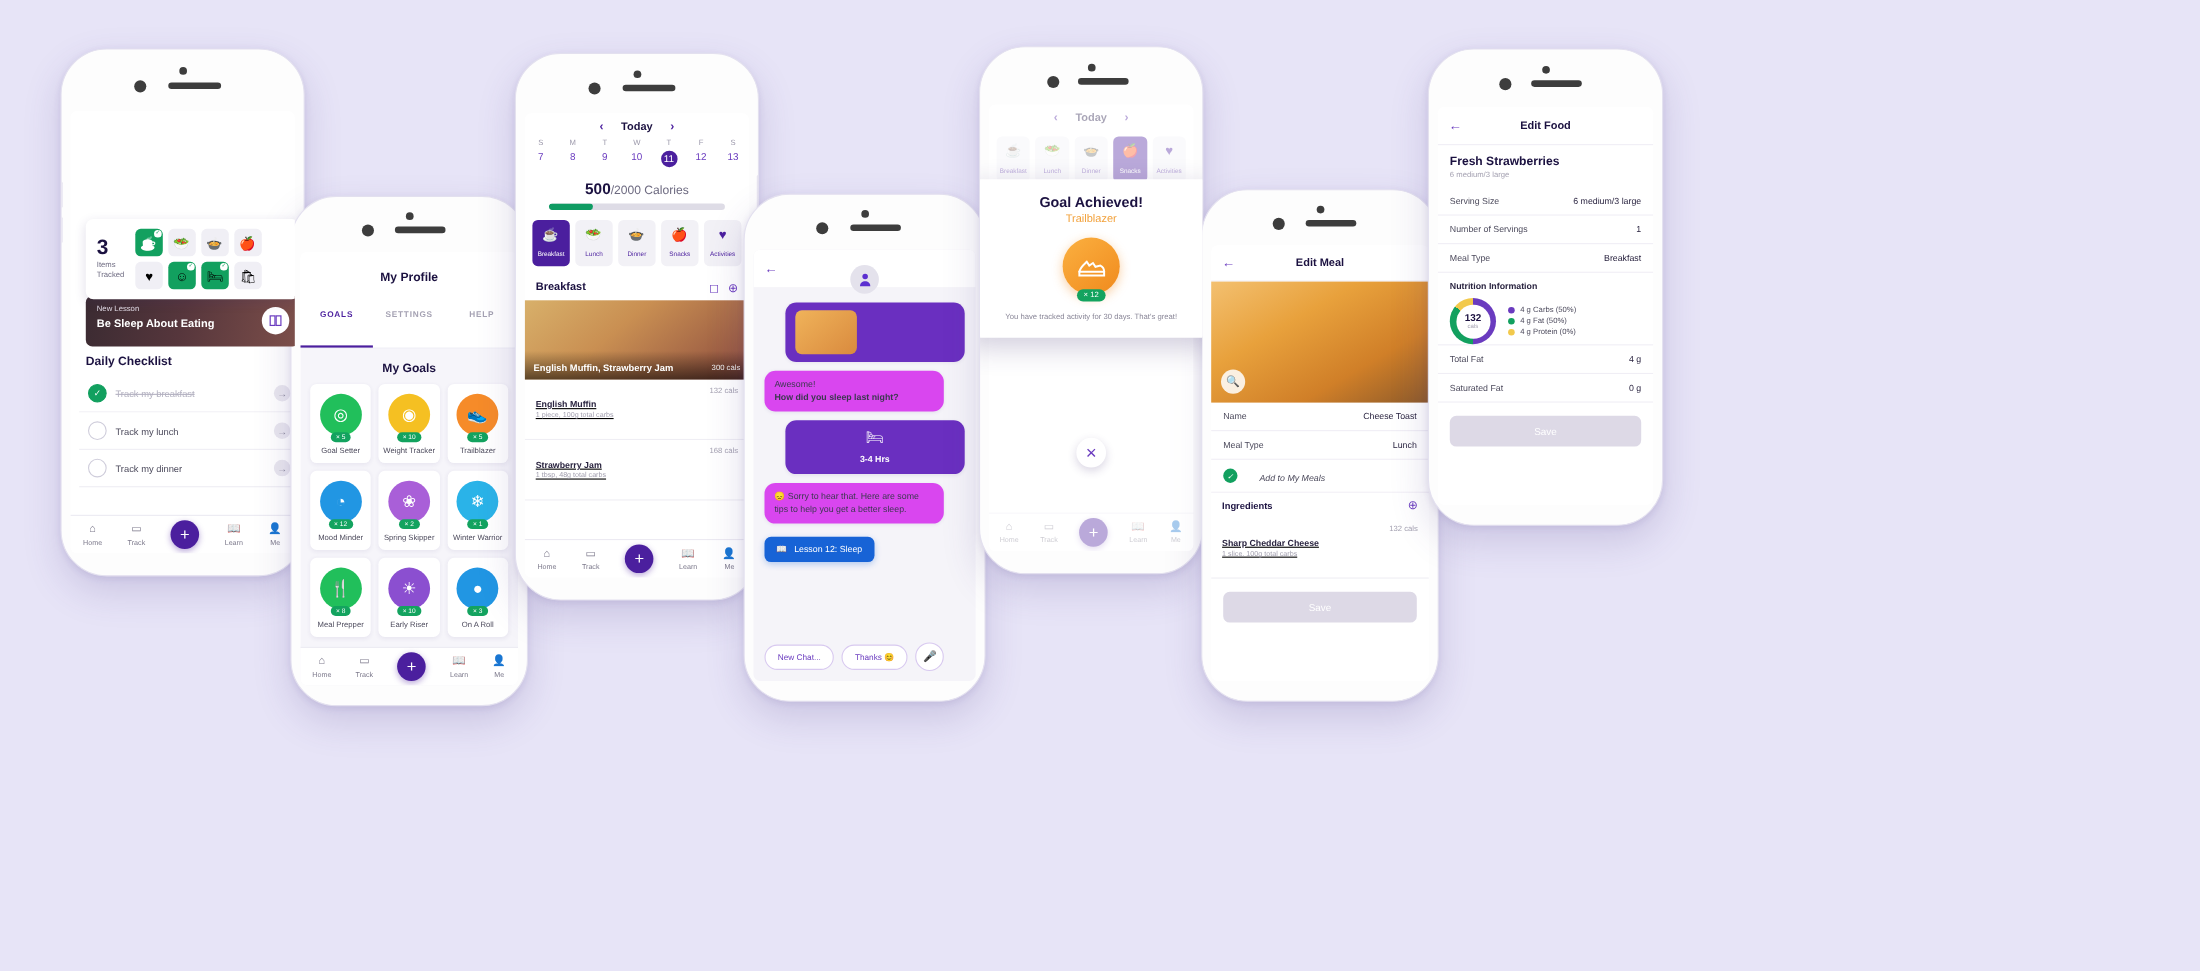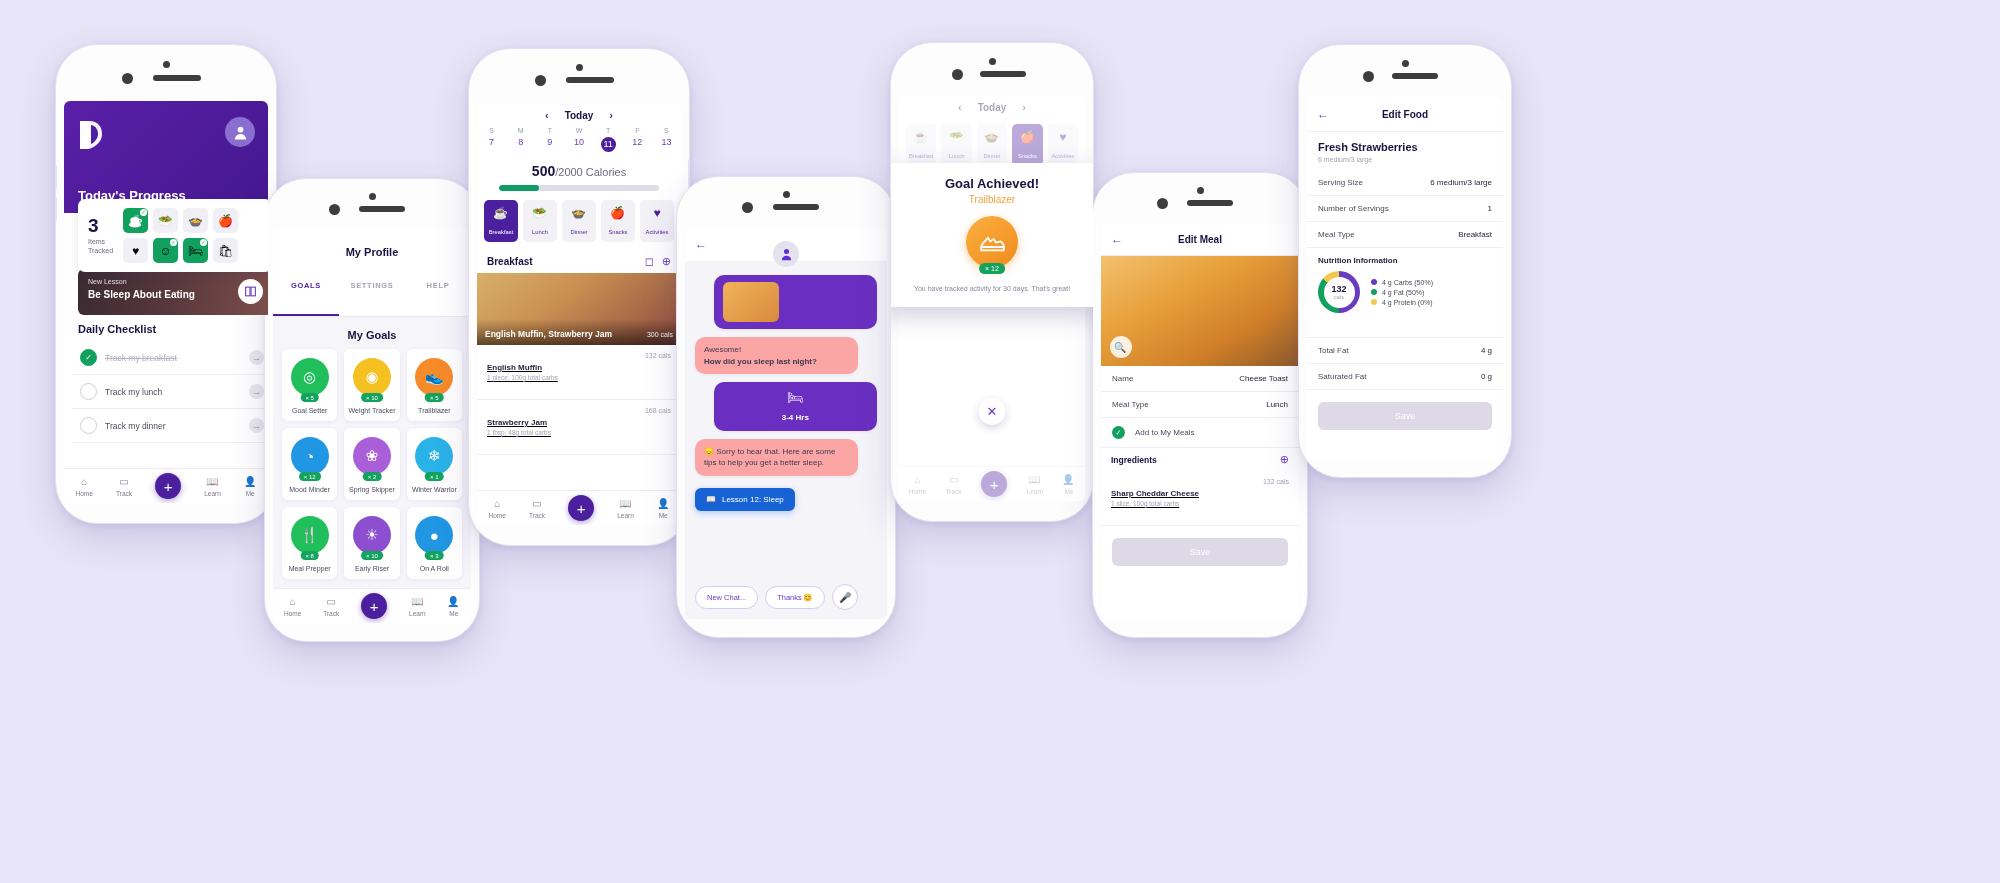--- a/index.html
+++ b/index.html
@@ -105,21 +105,21 @@
   .fitem .s{font-size:6.5px;color:#a3a0b0;margin-top:2px;}
   .fitem .c{position:absolute;right:10px;top:7px;font-size:7px;color:#a3a0b0;}
 
   
   #p4{left:676px;top:176px;width:218px;height:460px;}
   #p4 .screen{top:50px;bottom:18px;background:#f5f4f9;}
   .p4-hdr{height:34px;background:#fff;display:flex;align-items:center;padding:0 10px;position:relative;}
   .p4-hdr .back{color:#6a3bbf;font-size:12px;}
   .p4-av{position:absolute;left:50%;transform:translateX(-50%);top:14px;width:26px;height:26px;border-radius:50%;background:#e4e2ec;display:flex;align-items:center;justify-content:center;z-index:5;}
   .bubble{max-width:72%;border-radius:10px;padding:7px 9px;font-size:8px;line-height:1.45;box-shadow:0 1px 3px rgba(60,40,110,.08);}
-  .b-in{background:#fca5a5;color:#3c3850;margin:0 0 8px 10px;}
+  .b-in{background:#d946ef;color:#3c3850;margin:0 0 8px 10px;}
   .b-out{background:#6a2fc0;color:#fff;margin:0 10px 8px auto;}
   .b-img{width:56px;height:40px;border-radius:6px;background:linear-gradient(140deg,#f0b35a,#d98a3e);}
   .chat-area{padding:14px 0 0;height:100%;position:relative;}
   .lesson-btn{display:inline-flex;align-items:center;gap:6px;background:#1763d6;color:#fff;font-size:8px;border-radius:6px;padding:7px 11px;margin:4px 0 0 10px;box-shadow:0 2px 6px rgba(23,99,214,.3);}
   .p4-foot{position:absolute;left:0;right:0;bottom:0;display:flex;align-items:center;gap:7px;padding:9px 10px;}
   .pill{border:1px solid #d8c9f0;border-radius:13px;color:#6a3bbf;font-size:7.5px;padding:6px 11px;background:#fff;}
   .mic{width:24px;height:24px;border-radius:50%;border:1px solid #d8c9f0;background:#fff;color:#6a3bbf;font-size:10px;display:flex;align-items:center;justify-content:center;}
 
   
   #p5{left:890px;top:42px;width:202px;height:478px;}
@@ -141,67 +141,53 @@
   #p6{left:1092px;top:172px;width:214px;height:464px;}
   #p6 .screen{top:50px;bottom:18px;}
   .p6-hdr{height:32px;display:flex;align-items:center;padding:0 10px;position:relative;border-bottom:1px solid #f0eef5;}
   .p6-hdr .back{color:#6a3bbf;font-size:12px;}
   .p6-hdr .ttl{position:absolute;left:0;right:0;text-align:center;font-size:10px;font-weight:bold;color:#1b1140;}
   .p6-photo{height:110px;background:linear-gradient(150deg,#f3c070 0%,#e8a13c 35%,#d07f28 70%,#8d5a2a 100%);position:relative;}
   .p6-zoom{position:absolute;left:9px;bottom:8px;width:22px;height:22px;border-radius:50%;background:rgba(255,255,255,.85);color:#6a3bbf;font-size:10px;display:flex;align-items:center;justify-content:center;}
   .frow{display:flex;align-items:center;justify-content:space-between;padding:8px 11px;border-bottom:1px solid #f0eef5;}
   .frow .k{font-size:8px;color:#4c4a5c;}
   .frow .v{font-size:8px;color:#2a2440;}
-  .addmeal{display:flex;align-items:center;gap:10px;padding:8px 11px;border-bottom:1px solid #f0eef5;}
+  .addmeal{display:flex;align-items:flex-end;gap:20px;padding:8px 11px;border-bottom:1px solid #f0eef5;font-style:italic;}
   .addmeal .tick{width:13px;height:13px;border-radius:50%;background:#12a05f;color:#fff;font-size:7px;display:flex;align-items:center;justify-content:center;}
   .addmeal .t{font-size:8px;color:#4c4a5c;}
   .savebtn{margin:12px 11px;background:#ddd9e6;color:#fff;text-align:center;font-size:9px;padding:9px 0;border-radius:6px;}
 
   
   #p7{left:1298px;top:44px;width:212px;height:432px;}
   #p7 .screen{top:52px;bottom:18px;}
   .p7-hdr{height:34px;display:flex;align-items:center;padding:0 10px;position:relative;border-bottom:1px solid #f0eef5;}
   .p7-hdr .back{color:#6a3bbf;font-size:12px;}
   .p7-hdr .ttl{position:absolute;left:0;right:0;text-align:center;font-size:10px;font-weight:bold;color:#1b1140;}
   .p7-food{padding:9px 11px 7px;}
   .p7-food .n{font-size:11px;font-weight:bold;color:#1b1140;}
   .p7-food .s{font-size:7px;color:#a3a0b0;margin-top:3px;}
   .p7-sect{font-size:8px;font-weight:bold;color:#2a2440;padding:8px 11px 4px;}
-  .p7-nut{display:flex;align-items:center;gap:11px;padding:2px 11px 24px;border-bottom:1px solid #f0eef5;}
+  .p7-nut{display:flex;align-items:center;gap:11px;padding:2px 11px 0;border-bottom:1px solid #f0eef5;}
   .donut{width:42px;height:42px;border-radius:50%;background:conic-gradient(#6a3bbf 0 50%,#12a05f 50% 86%,#f2c94c 86% 100%);display:flex;align-items:center;justify-content:center;flex:none;}
   .donut .in{width:31px;height:31px;border-radius:50%;background:#fff;display:flex;flex-direction:column;align-items:center;justify-content:center;}
   .donut .in b{font-size:9px;color:#1b1140;line-height:1;}
   .donut .in s{font-size:5.5px;color:#a3a0b0;text-decoration:none;}
   .macro{display:flex;align-items:center;gap:5px;font-size:7px;color:#4c4a5c;margin:3px 0;}
   .macro i{width:6px;height:6px;border-radius:50%;display:block;}
 </style>
 </head>
 <body>
 
 <div class="phone" id="p1">
   <div class="notch">
     <span class="dot" style="left:50%;top:16px;margin-left:-3px;"></span>
     <span class="cam" style="left:30%;top:28px;"></span>
     <span class="speaker" style="left:44%;top:30px;width:48px;"></span>
   </div>
   <div class="screen">
-    <div class="p1-top">
-      <svg class="p1-logo" viewBox="0 0 26 32">
-        <path d="M2 2h9v28H2z" fill="#fff"></path>
-          <path d="M11 2c9 0 13 6 13 13s-5 12-13 15V2z" fill="#fff" opacity=".95"></path>
-        <path d="M13 6c5 1 7 5 7 9s-3 8-7 10V6z" fill="#4b1f9e"></path>
-      </svg>
-      <div class="p1-avatar">
-        <svg width="17" height="17" viewBox="0 0 24 24" fill="#fff">
-            <circle cx="12" cy="8" r="4"></circle>
-            <path d="M4 22c0-5 4-8 8-8s8 3 8 8z"></path>
-          </svg>
-      </div>
-      <div class="p1-title">Today's Progress</div>
-    </div>
 
     <div class="p1-card">
       <div>
         <div class="p1-bignum">3</div>
         <div class="p1-sub"><span>Items</span><br><span>Tracked</span></div>
       </div>
       <div class="tile-grid" id="p1-tiles">
           <div class="tile done">
             <span style="font-size: 12px; filter: grayscale(1) brightness(3);">☕</span>
             <span class="chk">✓</span>

